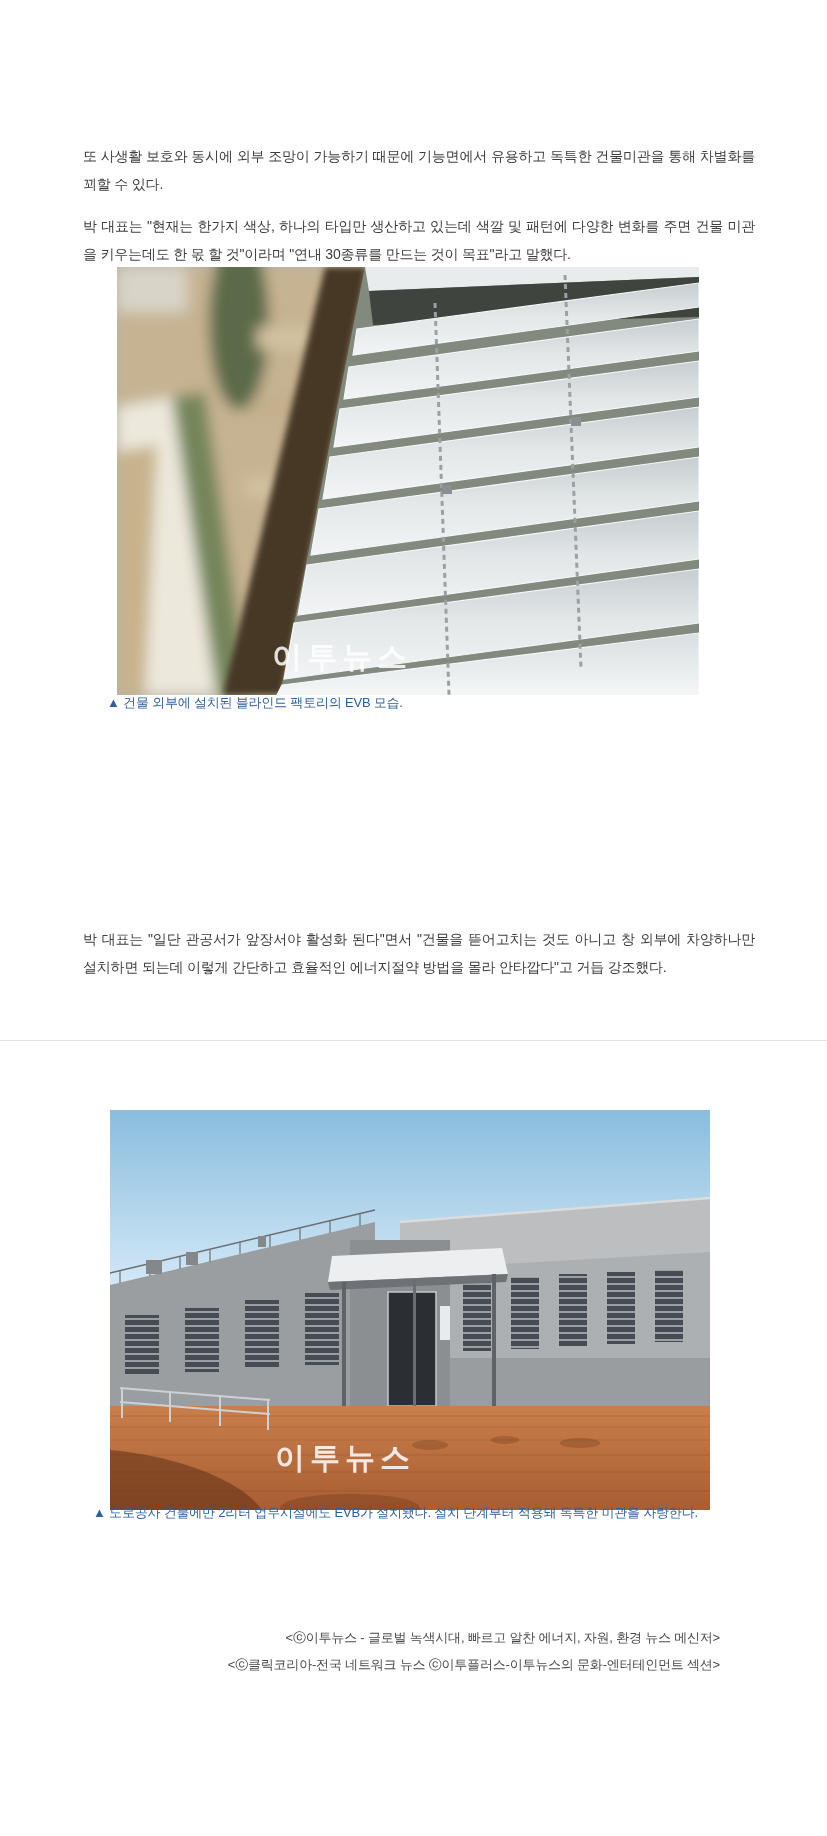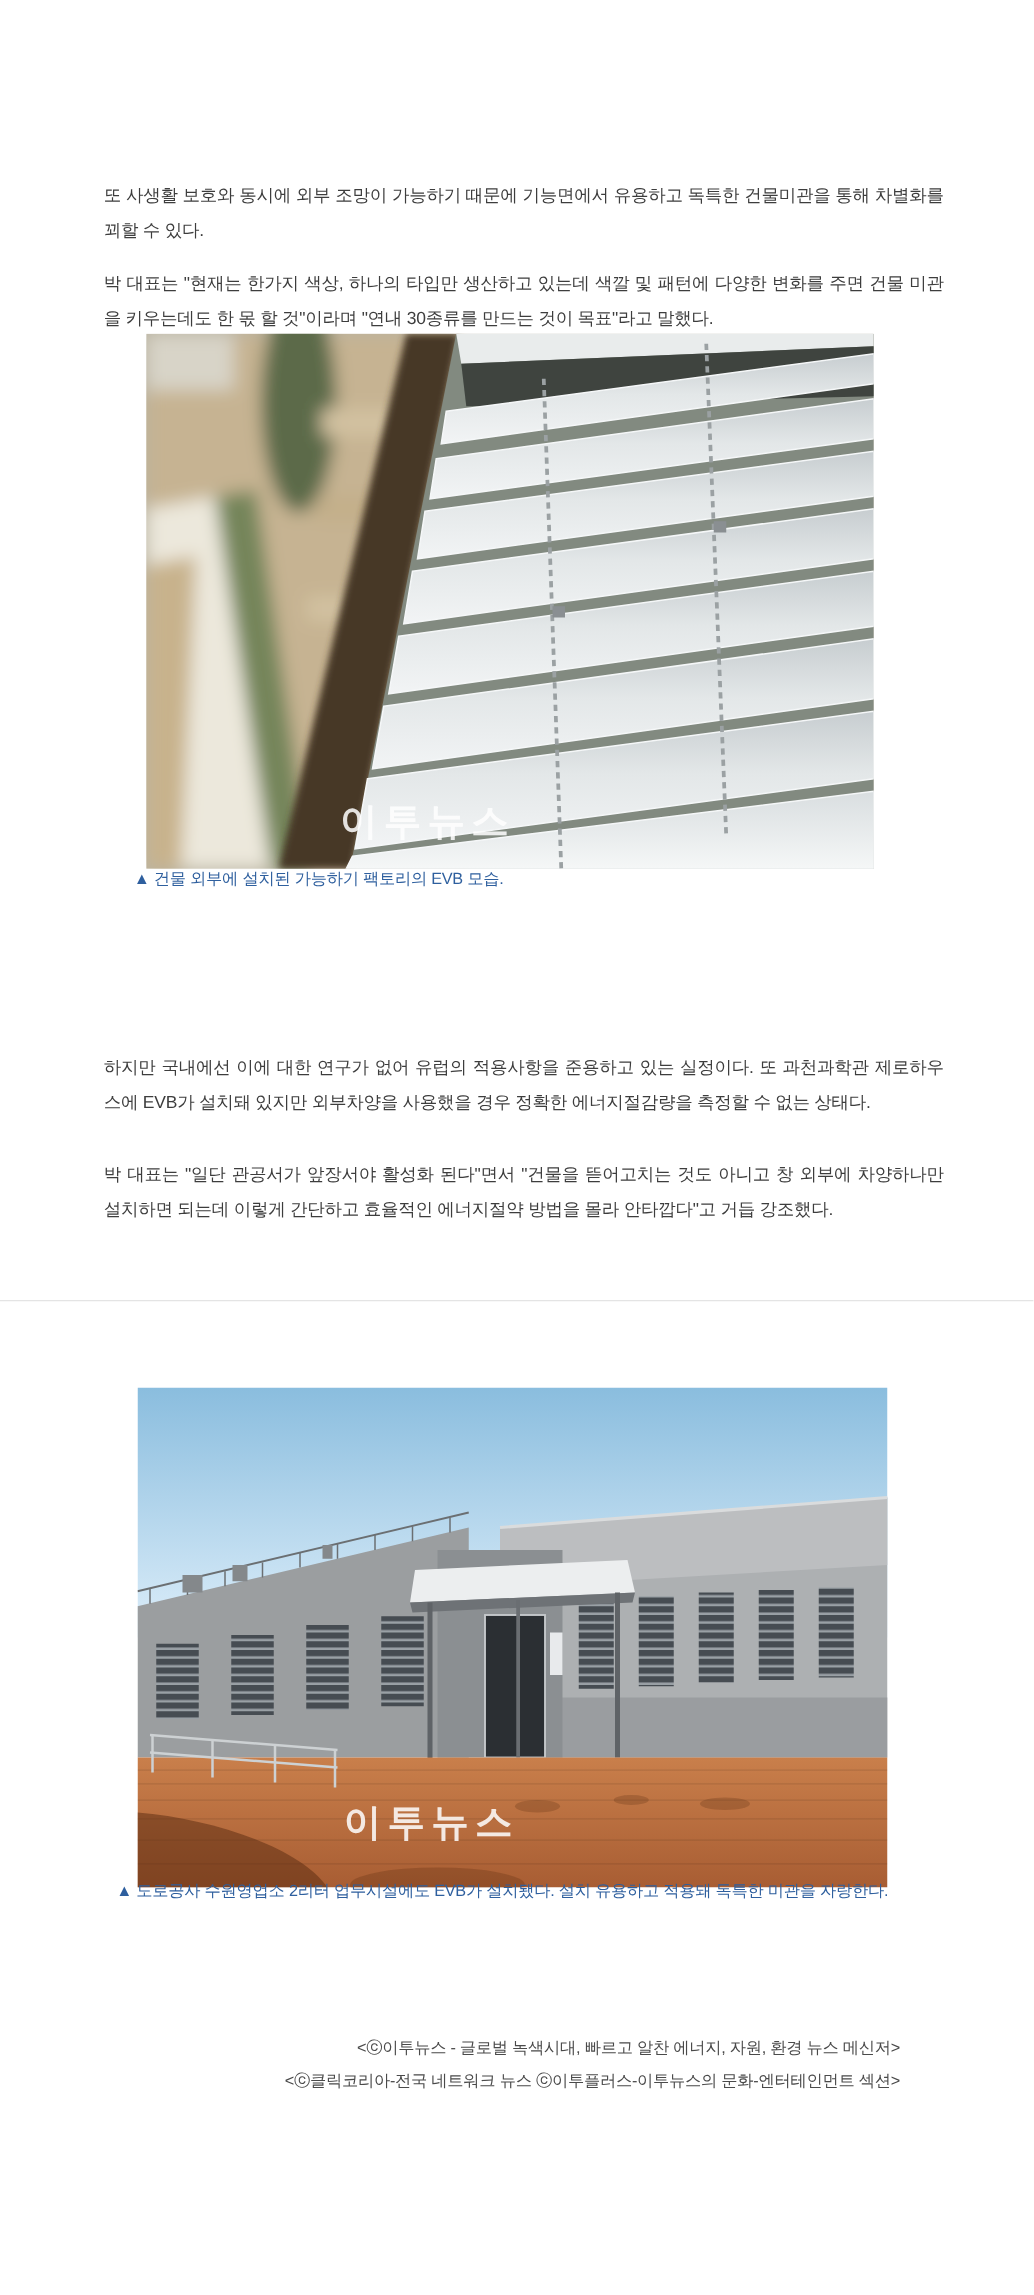--- a/index.html
+++ b/index.html
@@ -94,23 +94,22 @@
 
     <g stroke="#9ba1a3" stroke-width="3" stroke-dasharray="5 4" fill="none">
       <path d="M318,36 L332,428"></path>
       <path d="M448,8 L464,402"></path>
     </g>
     <rect x="325" y="218" width="10" height="9" fill="#8a8f92"></rect>
     <rect x="454" y="150" width="10" height="9" fill="#8a8f92"></rect>
 
     <text x="225" y="400" text-anchor="middle" font-size="30" font-weight="bold" letter-spacing="5" fill="#ffffff" opacity="0.85">이투뉴스</text>
   </svg>
-  <div class="caption" id="caption1">▲ 건물 외부에 설치된 가능하기 팩토리의 EVB 모습.</div>
-
-  <p class="para" id="p4">하지만 국내에선 이에 대한 연구가 없어 유럽의 적용사항을 준용하고 있는 실정이다. 또 과천과학관 제로하우스에 EVB가 설치돼 있지만 외부차양을 사용했을 경우 정확한 에너지절감량을 측정할 수 없는 상태다.</p>
+  <div class="caption" id="caption1">▲ 건물 외부에 설치된 블라인드 팩토리의 EVB 모습.</div>
+
   <p class="para" id="p5">박 대표는 "일단 관공서가 앞장서야 활성화 된다"면서 "건물을 뜯어고치는 것도 아니고 창 외부에 차양하나만 설치하면 되는데 이렇게 간단하고 효율적인 에너지절약 방법을 몰라 안타깝다"고 거듭 강조했다.</p>
 
   <div class="divider"></div>
 
   <svg id="photo2" class="photo" viewBox="0 0 600 400" preserveAspectRatio="none">
     <defs>
       <linearGradient id="skyG" x1="0" y1="0" x2="0" y2="1">
         <stop offset="0" stop-color="#8abdde"></stop>
           <stop offset="1" stop-color="#ddeefa"></stop>
       </linearGradient>
@@ -194,18 +193,18 @@
       <polyline points="10,278 160,290"></polyline>
       <polyline points="10,292 160,304"></polyline>
       <line x1="12" y1="278" x2="12" y2="308"></line>
         <line x1="60" y1="282" x2="60" y2="312"></line>
       <line x1="110" y1="286" x2="110" y2="316"></line>
         <line x1="158" y1="290" x2="158" y2="320"></line>
     </g>
 
     <text x="235" y="358" text-anchor="middle" font-size="30" font-weight="bold" letter-spacing="5" fill="#ffffff" opacity="0.85">이투뉴스</text>
   </svg>
-  <div class="caption" id="caption2">▲ 도로공사 수원영업소 2리터 업무시설에도 EVB가 설치됐다. 설치 유용하고 적용돼 독특한 미관을 자랑한다.</div>
+  <div class="caption" id="caption2">▲ 도로공사 건물에만 2리터 업무시설에도 EVB가 설치됐다. 설치 단계부터 적용돼 독특한 미관을 자랑한다.</div>
 
   <div class="footer-line" id="footer2">&lt;ⓒ클릭코리아-전국 네트워크 뉴스 ⓒ이투플러스-이투뉴스의 문화-엔터테인먼트 섹션&gt;</div>
   <div class="footer-line" id="footer1">&lt;ⓒ이투뉴스 - 글로벌 녹색시대, 빠르고 알찬 에너지, 자원, 환경 뉴스 메신저&gt;</div>
 
 </div>
 
 </body></html>

